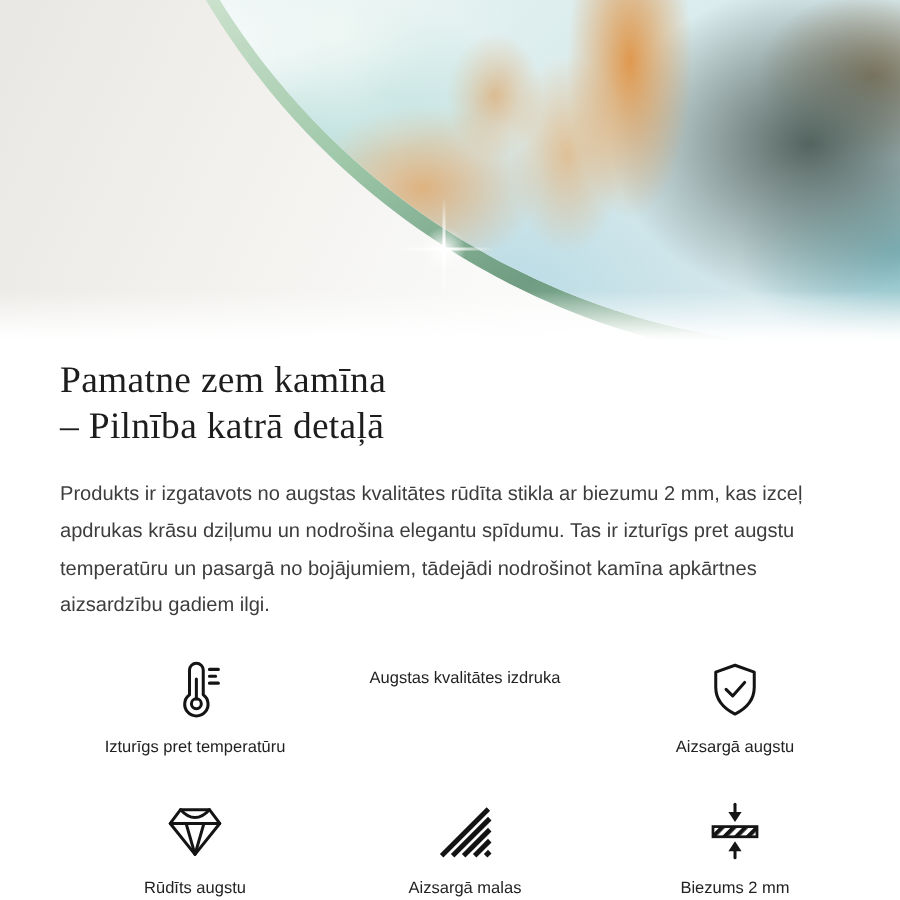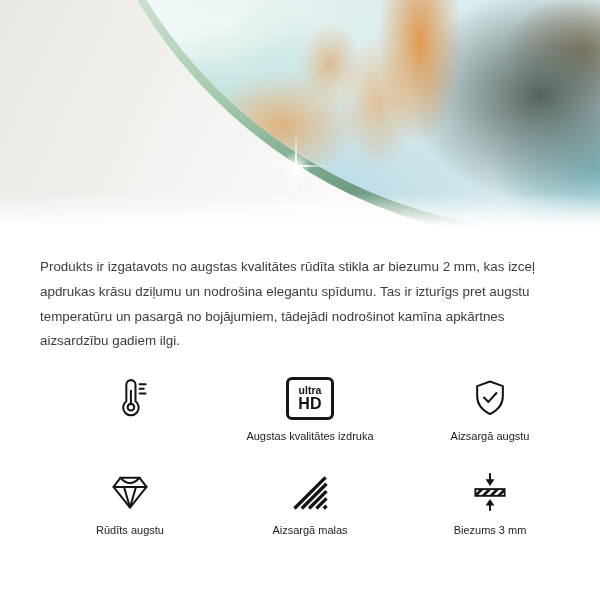--- a/index.html
+++ b/index.html
@@ -85,43 +85,42 @@
 <div class="hero">
   <div class="disc-edge"></div>
   <div class="disc-face"></div>
   <div class="sparkle">
       <span class="glow"></span>
     </div>
   <div class="hero-fade"></div>
 </div>
 
 <div class="content">
+  <h1>
+    <span>Pamatne zem kamīna</span><br>
+    <span>– Pilnība katrā detaļā</span>
+  </h1>
 
   <p class="desc">Produkts ir izgatavots no augstas kvalitātes rūdīta stikla ar biezumu 2 mm, kas izceļ apdrukas krāsu dziļumu un nodrošina elegantu spīdumu. Tas ir izturīgs pret augstu temperatūru un pasargā no bojājumiem, tādejādi nodrošinot kamīna apkārtnes aizsardzību gadiem ilgi.</p>
 
   <div class="features">
 
     <div class="feature">
       <div class="icon-box">
         <svg width="44" height="44" viewBox="0 0 48 48">
           <path class="s" d="M20 9.5 a5 5 0 0 1 10 0 V27.5 a8.5 8.5 0 1 1 -10 0 Z"></path>
           <circle class="s" cx="25" cy="34" r="3.6"></circle>
           <path class="s" d="M25 30.5 V16"></path>
           <path class="s" d="M34.5 9 h6.5 M34.5 14 h4.5 M34.5 19 h6.5"></path>
         </svg>
       </div>
+      <div class="label">Izturīgs pret temperatūru</div>
     </div>
 
     <div class="feature">
-      <div class="icon-box">
-        <div class="hd-badge">
-          <div class="t1">ultra</div>
-          <div class="t2">HD</div>
-        </div>
-      </div>
       <div class="label">Augstas kvalitātes izdruka</div>
     </div>
 
     <div class="feature">
       <div class="icon-box">
         <svg width="44" height="44" viewBox="0 0 48 48">
           <path class="s" d="M24 6 L38 11 V22 C38 31.5 32 37.5 24 41.5 C16 37.5 10 31.5 10 22 V11 Z"></path>
           <path class="s" d="M17.5 23.5 l4.8 4.8 L31 18.5"></path>
         </svg>
       </div>
@@ -164,17 +163,17 @@
               <rect width="3.1" height="6" fill="#141414"></rect>
             </pattern>
           </defs>
           <rect x="8" y="20.8" width="32" height="7.4" fill="url(#hatch)" stroke="#141414" stroke-width="2"></rect>
           <path class="s" d="M24 4.5 v6.5"></path>
           <polygon class="f" points="24,17.5 19.2,10.2 28.8,10.2"></polygon>
           <path class="s" d="M24 43.5 v-6.5"></path>
           <polygon class="f" points="24,31.5 19.2,38.8 28.8,38.8"></polygon>
         </svg>
       </div>
-      <div class="label">Biezums 3 mm</div>
+      <div class="label">Biezums 2 mm</div>
     </div>
 
   </div>
 </div>
 
 </body></html>

